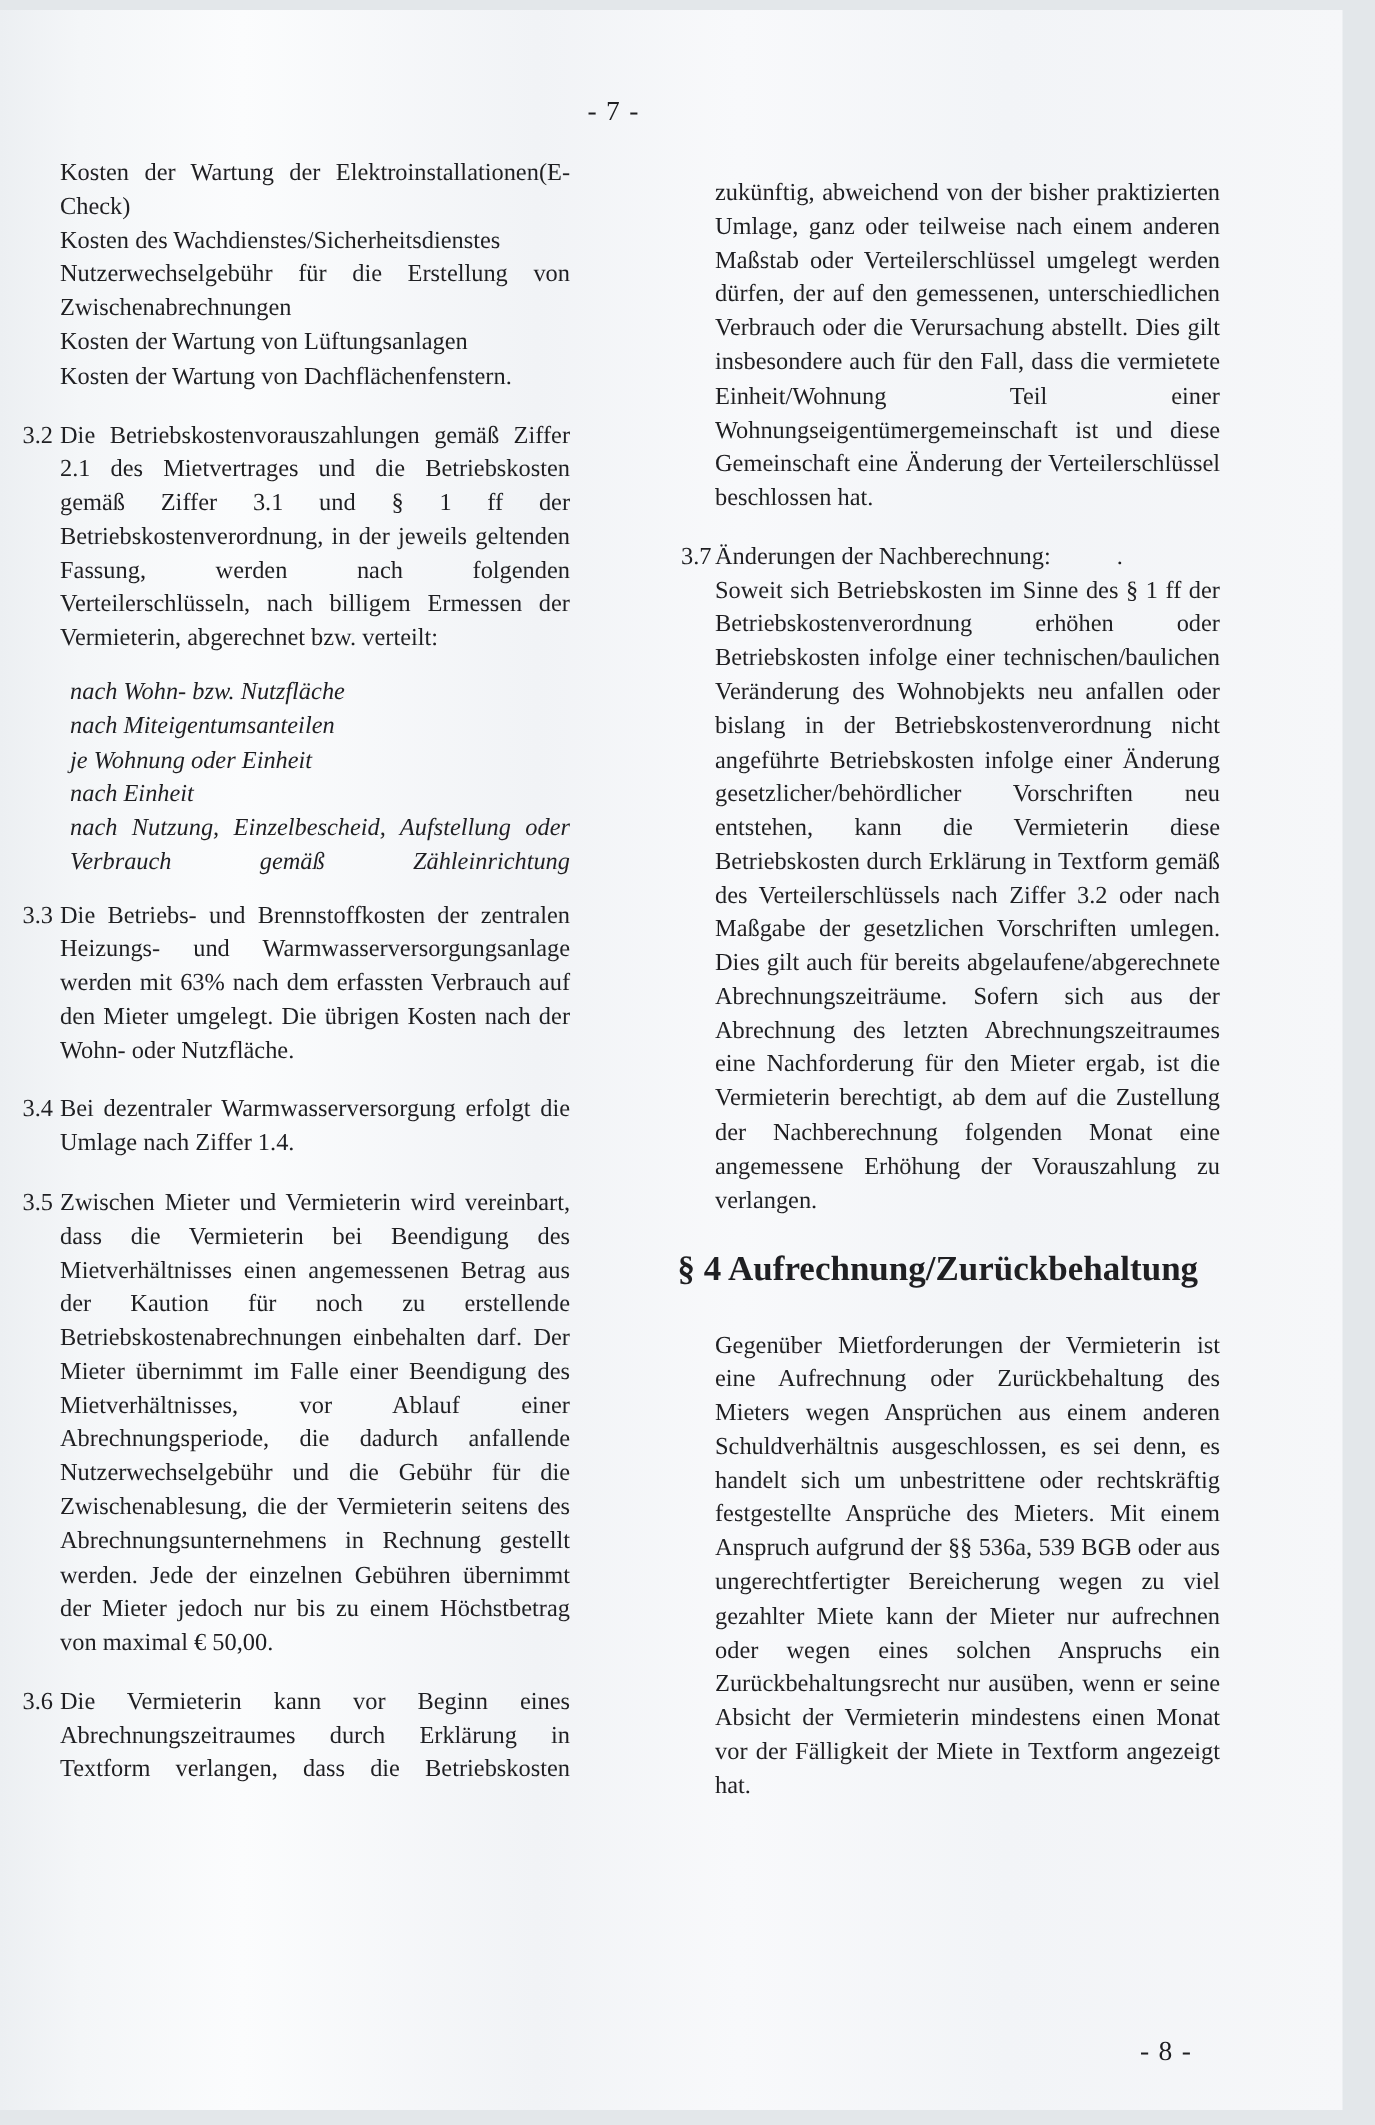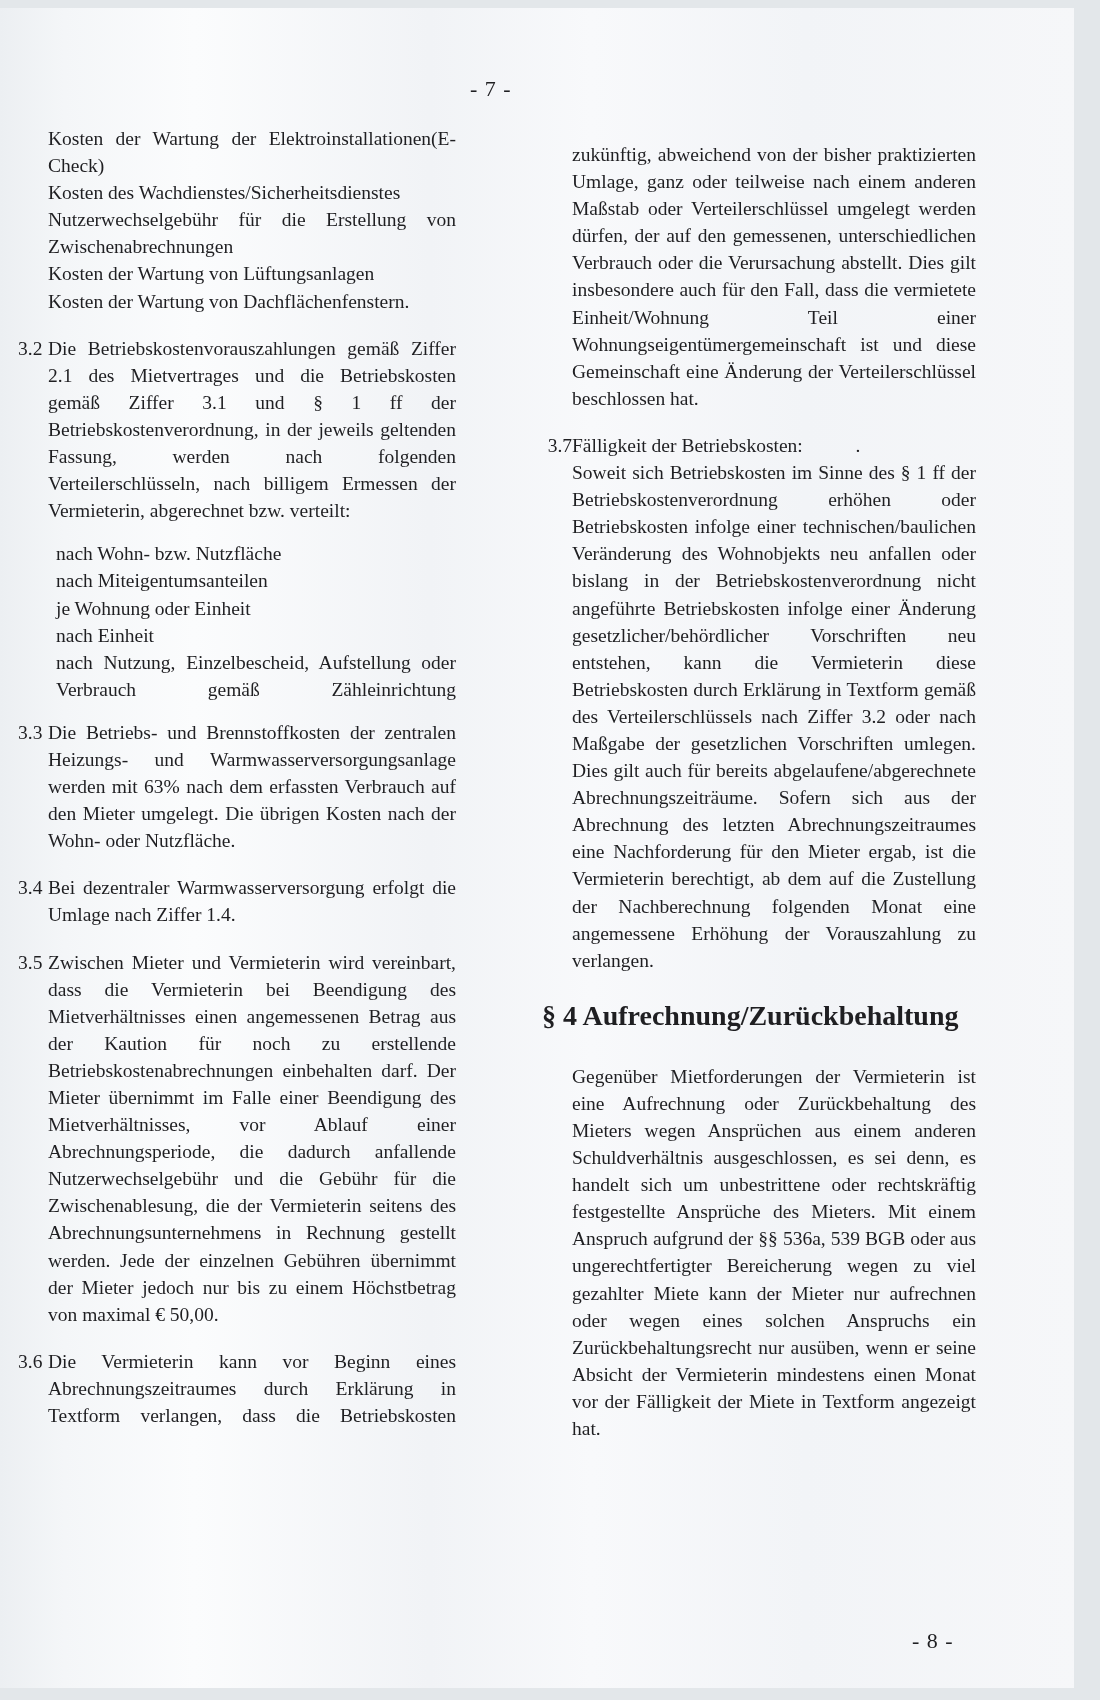--- a/index.html
+++ b/index.html
@@ -17,24 +17,24 @@
   .page-num.top { left:470px; top:68px; }
   .page-num.bottom { left:912px; top:1620px; }
 
   .col { position:absolute; font-size:19.5px; line-height:27.1px; }
   .col.left { left:18px; top:117px; width:438px; }
   .col.right { left:542px; top:117px; width:434px;margin-top:16px; }
 
   .para { text-align:justify; text-align-last:left; }
   .plain { padding-left:30px; }
   .item { position:relative; padding-left:30px; text-align:justify; }
-  .item .num { position:absolute; left:0; top:0; text-align:right; width:30px; }
+  .item .num { position:absolute; left:0; top:0; text-align:center; width:30px; }
   .item .body { display:block; }
   .list { padding-left:38px; margin:0; list-style:none; }
-  .list li { margin:0; }
+  .list li { margin:0;font-style:italic; }
   .gap-s { height:16px; }
   .gap-m { height:20px; }
   .heading {
     font-weight:bold; font-size:28px; line-height:27px;
     margin:0;
   }
   .indent { padding-left:30px; text-align:justify; text-align-last:left; }
 </style>
 </head>
 <body>
@@ -101,21 +101,21 @@
 
   <div class="col right">
 
     <div class="indent">zukünftig, abweichend von der bisher praktizierten Umlage, ganz oder teilweise nach einem anderen Maßstab oder Verteilerschlüssel umgelegt werden dürfen, der auf den gemessenen, unterschiedlichen Verbrauch oder die Verursachung abstellt. Dies gilt insbesondere auch für den Fall, dass die vermietete Einheit/Wohnung Teil einer Wohnungseigentümergemeinschaft ist und diese Gemeinschaft eine Änderung der Verteilerschlüssel beschlossen hat.</div>
 
     <div class="gap-m"></div>
 
     <div class="item">
       <span class="num">3.7</span>
       <span class="body" style="text-align:left">
-        <span>Fälligkeit der Betriebskosten:</span>
+        <span>Änderungen der Nachberechnung:</span>
         <span style="margin-left:48px">.</span>
       </span>
       <span class="body para">Soweit sich Betriebskosten im Sinne des § 1 ff der Betriebskostenverordnung erhöhen oder Betriebskosten infolge einer technischen/baulichen Veränderung des Wohnobjekts neu anfallen oder bislang in der Betriebskostenverordnung nicht angeführte Betriebskosten infolge einer Änderung gesetzlicher/behördlicher Vorschriften neu entstehen, kann die Vermieterin diese Betriebskosten durch Erklärung in Textform gemäß des Verteilerschlüssels nach Ziffer 3.2 oder nach Maßgabe der gesetzlichen Vorschriften umlegen. Dies gilt auch für bereits abgelaufene/abgerechnete Abrechnungszeiträume. Sofern sich aus der Abrechnung des letzten Abrechnungszeitraumes eine Nachforderung für den Mieter ergab, ist die Vermieterin berechtigt, ab dem auf die Zustellung der Nachberechnung folgenden Monat eine angemessene Erhöhung der Vorauszahlung zu verlangen.</span>
     </div>
 
     <div style="height:28px"></div>
 
     <h2 class="heading">§ 4 Aufrechnung/Zurückbehaltung</h2>
 
     <div style="height:34px"></div>

